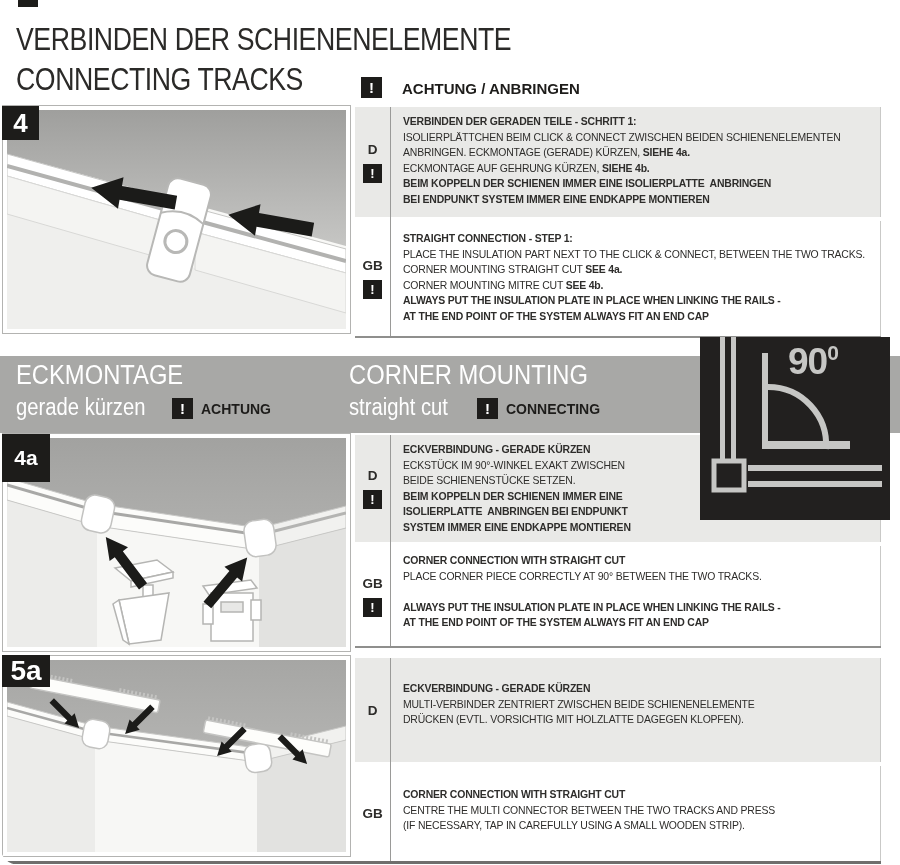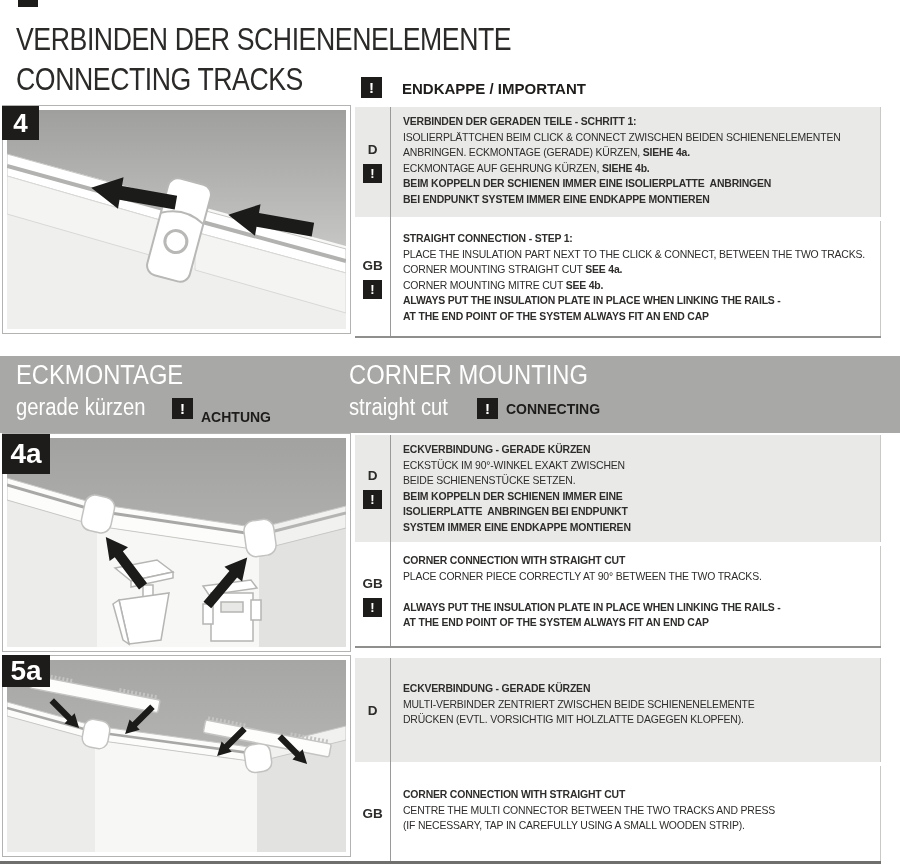--- a/index.html
+++ b/index.html
@@ -1,17 +1,17 @@
 <!DOCTYPE html>
 <html><head>
 <meta charset="utf-8">
 <style>
   html,body{margin:0;padding:0;background:#ffffff;}
   #page{position:relative;width:900px;height:865px;background:#ffffff;overflow:hidden;
-        font-family:"Liberation Sans",sans-serif;color:#2e2d2b;}
+        font-family:"Liberation Sans",sans-serif;color:#2e2d2b;border-radius:19px;}
   .abs{position:absolute;}
   
   .doc-title{position:absolute;left:16px;font-size:31px;font-weight:normal;color:#2b2a28;
              white-space:nowrap;transform:scaleX(0.86);transform-origin:0 0;letter-spacing:-0.5px;}
   
   .warn-badge{background:#1d1c1a;color:#ffffff;font-weight:bold;display:flex;align-items:center;
               justify-content:center;font-size:15px;}
   
   .badge{position:absolute;background:#1d1c1a;color:#ffffff;font-weight:bold;display:flex;
          align-items:center;justify-content:center;z-index:3;}
@@ -50,21 +50,21 @@
 <body>
 
 <div id="page">
 
   <div class="abs" style="left:18px;top:0;width:20px;height:7px;background:#1d1c1a;"></div>
 
   <div class="doc-title" style="top:22px;">VERBINDEN DER SCHIENENELEMENTE</div>
   <div class="doc-title" style="top:62px;">CONNECTING TRACKS</div>
 
   <div class="abs warn-badge" style="left:361px;top:77px;width:21px;height:21px;">!</div>
-  <div class="hdr-label" style="left:402px;top:80px;">ENDKAPPE / IMPORTANT</div>
+  <div class="hdr-label" style="left:402px;top:80px;">ACHTUNG / ANBRINGEN</div>
 
   <div class="frame" style="left:2px;top:105px;width:349px;height:229px;">
     <svg width="339" height="219" viewBox="0 0 339 219">
       <defs>
         <linearGradient id="g4c" x1="0" y1="0" x2="0" y2="1">
           <stop offset="0" stop-color="#9f9f9d"></stop>
             <stop offset="1" stop-color="#c9c9c7"></stop>
         </linearGradient>
       </defs>
       <rect width="339" height="219" fill="#efefed"></rect>
@@ -118,26 +118,41 @@
     <div class="ln"><span>CORNER MOUNTING MITRE CUT </span><span class="b">SEE 4b.</span></div>
     <div class="ln b">ALWAYS PUT THE INSULATION PLATE IN PLACE WHEN LINKING THE RAILS -</div>
     <div class="ln b">AT THE END POINT OF THE SYSTEM ALWAYS FIT AN END CAP</div>
   </div>
   <div class="sep" style="left:355px;top:336px;width:526px;height:2px;"></div>
 
   <div id="banner"></div>
   <div class="banner-title" style="left:16px;top:360px;">ECKMONTAGE</div>
   <div class="banner-sub" style="left:16px;top:394px;">gerade kürzen</div>
   <div class="abs warn-badge" style="left:172px;top:398px;width:21px;height:21px;">!</div>
-  <div class="banner-warn-label" style="left:201px;top:401px;margin-top:8px;">ACHTUNG</div>
+  <div class="banner-warn-label" style="left:201px;top:401px;">ACHTUNG</div>
   <div class="banner-title" style="left:349px;top:360px;">CORNER MOUNTING</div>
   <div class="banner-sub" style="left:349px;top:394px;">straight cut</div>
   <div class="abs warn-badge" style="left:477px;top:398px;width:21px;height:21px;">!</div>
   <div class="banner-warn-label" style="left:506px;top:401px;">CONNECTING</div>
 
+  <div id="angle-icon">
+    <svg width="190" height="183" viewBox="0 0 190 183">
+      <g fill="#c6c6c4">
+        <rect x="20" y="0" width="5" height="126"></rect>
+        <rect x="31" y="0" width="5" height="126"></rect>
+        <rect x="48" y="128" width="134" height="6"></rect>
+        <rect x="48" y="144" width="134" height="6"></rect>
+        <rect x="62" y="16" width="6" height="96"></rect>
+        <rect x="62" y="104" width="88" height="8"></rect>
+      </g>
+      <rect x="14" y="124" width="30" height="29" fill="#22201f" stroke="#c6c6c4" stroke-width="5"></rect>
+      <path d="M68 50 A 58 58 0 0 1 126 112" fill="none" stroke="#c6c6c4" stroke-width="6"></path>
+    </svg>
+    <div id="angle-num"><span>90</span><span class="sup">0</span></div>
+  </div>
 
   <div class="frame" style="left:2px;top:433px;width:349px;height:219px;">
     <svg width="339" height="209" viewBox="0 0 339 209">
       <defs>
         <linearGradient id="g4ac" x1="0" y1="0" x2="0" y2="1">
           <stop offset="0" stop-color="#a2a2a0"></stop>
             <stop offset="1" stop-color="#bfbfbd"></stop>
         </linearGradient>
       </defs>
       <rect width="339" height="209" fill="url(#g4ac)"></rect>
@@ -165,21 +180,21 @@
         <rect x="196" y="166" width="10" height="20"></rect>
         <rect x="244" y="162" width="10" height="20"></rect>
         <rect x="214" y="164" width="22" height="10" fill="#e8e8e6"></rect>
       </g>
       <g fill="#1b1b19">
         <path d="M0 16 L30 0 L30 9 L86 9 L86 23 L30 23 L30 32 Z" transform="translate(108,92) rotate(53) scale(0.72)"></path>
         <path d="M0 16 L30 0 L30 9 L86 9 L86 23 L30 23 L30 32 Z" transform="translate(249,127) rotate(130) scale(0.72)"></path>
       </g>
     </svg>
   </div>
-  <div class="badge" style="left:2px;top:434px;width:48px;height:40px;font-size:28px;">4a</div>
+  <div class="badge" style="left:2px;top:434px;width:48px;height:48px;font-size:21px;">4a</div>
 
   <div class="txtblk gray" style="left:355px;top:435px;width:526px;height:107px;"></div>
   <div class="txtblk white" style="left:355px;top:546px;width:526px;height:100px;"></div>
   <div class="vdiv" style="left:390px;top:435px;height:211px;"></div>
 
   <div class="lang-col" style="left:355px;top:435px;height:107px;">
     <span class="lang">D</span>
     <span class="warn-badge sm-warn">!</span>
   </div>
   <div class="copy" style="left:403px;top:441px;">

